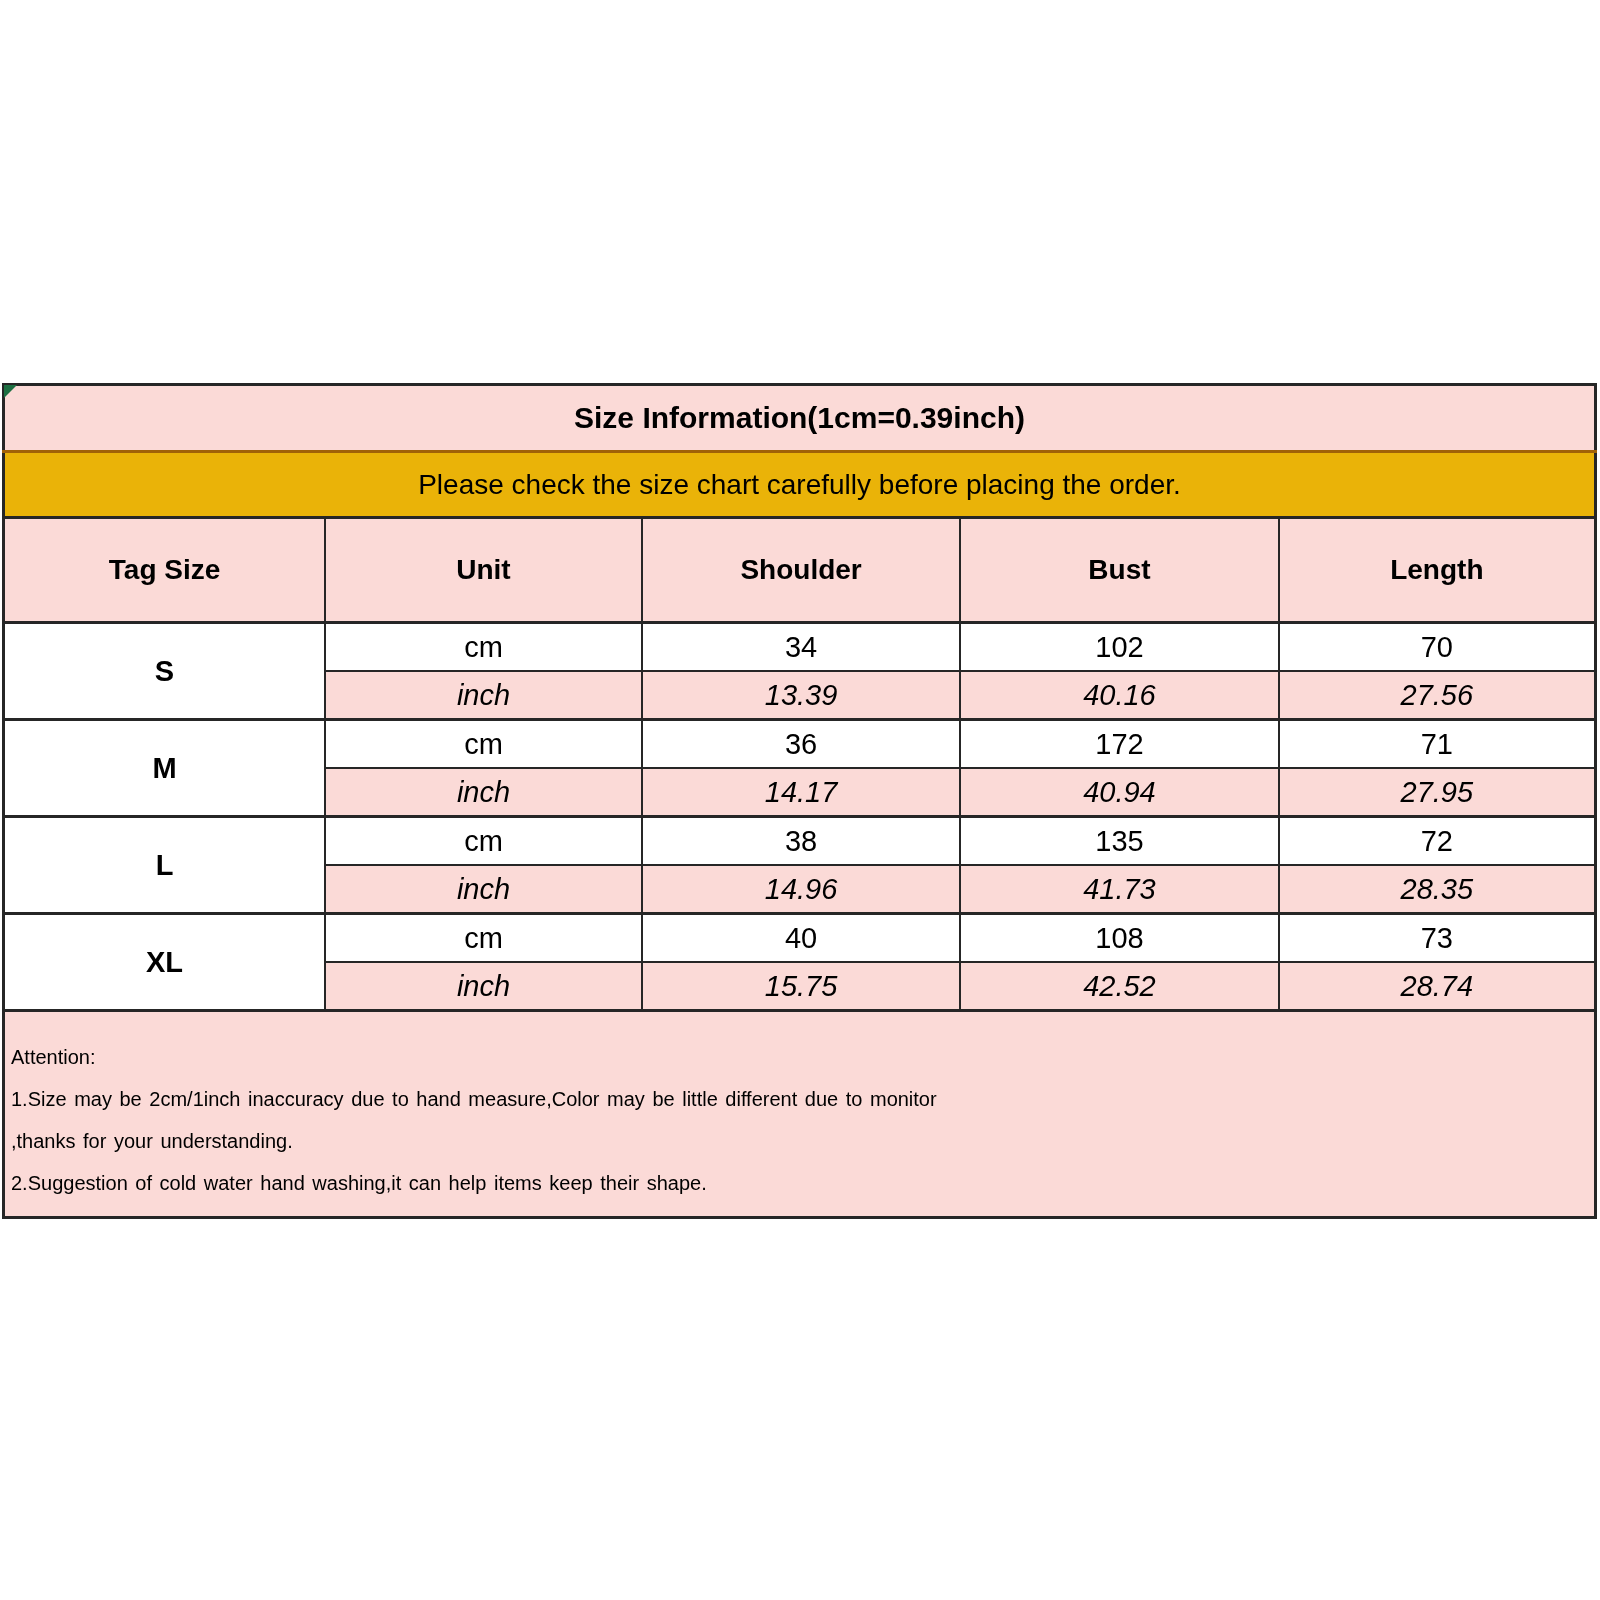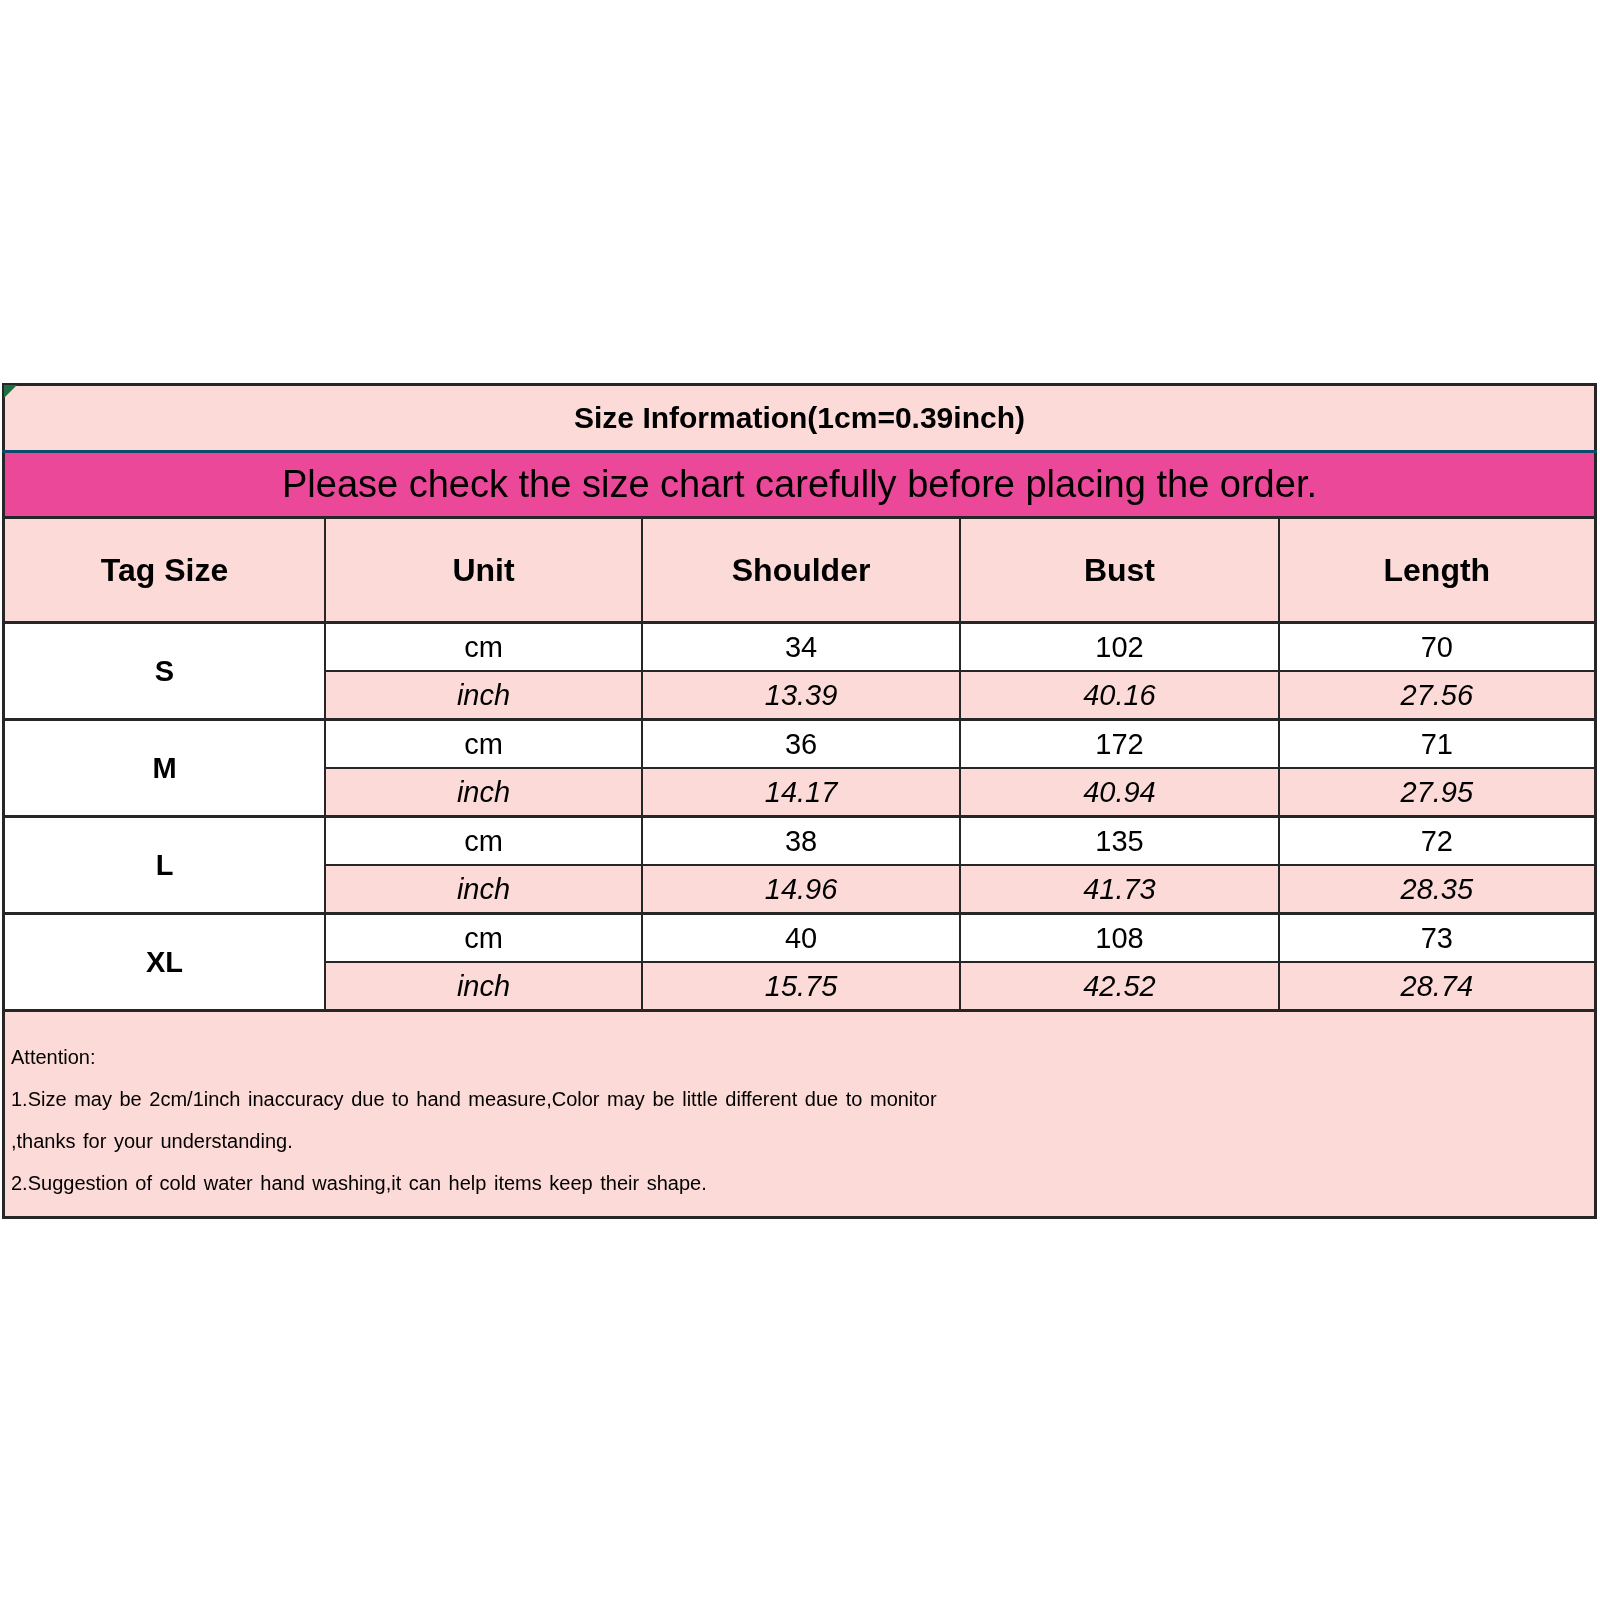--- a/index.html
+++ b/index.html
@@ -48,29 +48,29 @@
     overflow: hidden;
     white-space: nowrap;
   }
   tr.title-row td {
     background: #fbdad7;
     height: 62px;
     font-size: 30px;
     font-weight: bold;
   }
   tr.subtitle-row td {
-    background: #ec4899;
+    background: #eab308;
     height: 61px;
-    font-size: 38px;
-    border-top: 3px solid #0c4a6e;
+    font-size: 28px;
+    border-top: 3px solid #a16207;
   }
   tr.header-row td {
     background: #fbdad7;
     height: 100px;
-    font-size: 32px;
+    font-size: 28px;
     font-weight: bold;
     border-top: 3px solid #262626;
   }
   tr.row-cm td {
     background: #ffffff;
     height: 44px;
     font-size: 29px;
   }
   tr.row-inch td {
     background: #fbdad7;

